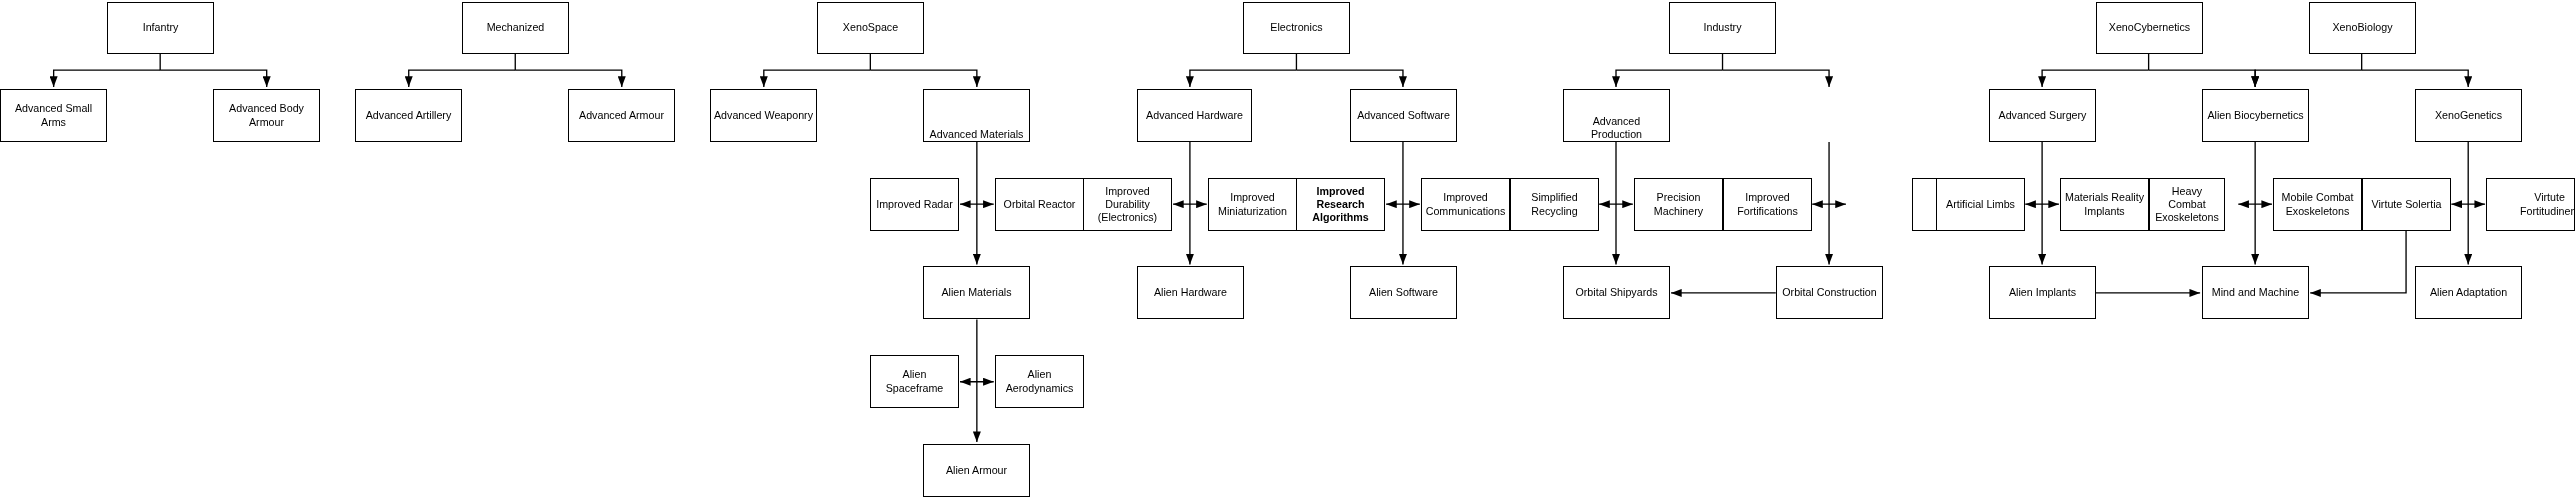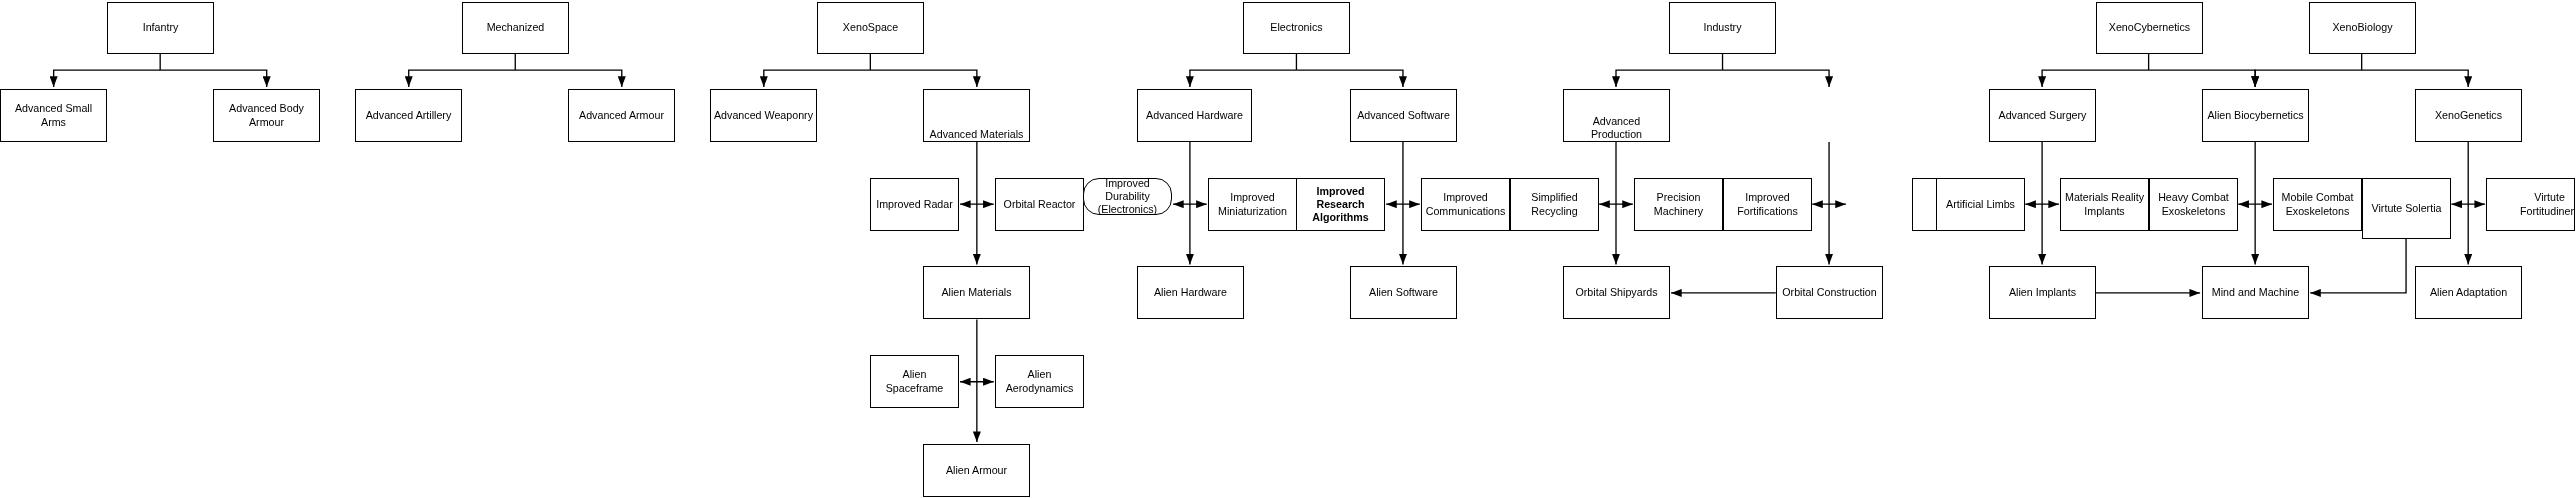--- a/index.html
+++ b/index.html
@@ -136,21 +136,21 @@
     </div>
     <div class="node" style="left: 2415px; top: 89px; width: 107px; height: 53px;">
       <span>XenoGenetics</span>
     </div>
     <div class="node" style="left: 870px; top: 178px; width: 89px; height: 53px;">
       <span>Improved Radar</span>
     </div>
     <div class="node" style="left: 995px; top: 178px; width: 89px; height: 53px;">
       <span>Orbital Reactor</span>
     </div>
-    <div class="node" style="left: 1083px; top: 178px; width: 89px; height: 37px; border-radius: 16px;">
+    <div class="node" style="left: 1083px; top: 178px; width: 89px; height: 53px;">
       <span>Improved Durability (Electronics)</span>
     </div>
     <div class="node" style="left: 1208px; top: 178px; width: 89px; height: 53px;">
       <span>Improved Miniaturization</span>
     </div>
     <div class="node" style="left: 1296px; top: 178px; width: 89px; height: 53px; font-weight: bold;">
       <span>Improved Research Algorithms</span>
     </div>
     <div class="node" style="left: 1421px; top: 178px; width: 89px; height: 53px;">
       <span>Improved Communications</span>
@@ -166,27 +166,27 @@
     </div>
     <div class="node" style="left: 1912px; top: 178px; width: 72px; height: 53px; padding-left: 33px;">
       <span>Improved Housing</span>
     </div>
     <div class="node" style="left: 1936px; top: 178px; width: 89px; height: 53px;">
       <span>Artificial Limbs</span>
     </div>
     <div class="node" style="left: 2060px; top: 178px; width: 89px; height: 53px;">
       <span>Materials Reality Implants</span>
     </div>
-    <div class="node" style="left: 2149px; top: 178px; width: 89px; height: 53px;">
+    <div class="node" style="left: 2149px; top: 178px; width: 76px; height: 53px;">
       <span>Heavy Combat Exoskeletons</span>
     </div>
     <div class="node" style="left: 2273px; top: 178px; width: 89px; height: 53px;">
       <span>Mobile Combat Exoskeletons</span>
     </div>
-    <div class="node" style="left: 2362px; top: 178px; width: 89px; height: 61px;">
+    <div class="node" style="left: 2362px; top: 178px; width: 89px; height: 53px;">
       <span>Virtute Solertia</span>
     </div>
     <div class="node" style="left: 2486px; top: 178px; width: 89px; height: 53px; padding-left: 40px;">
       <span>Virtute Fortitudinem</span>
     </div>
     <div class="node" style="left: 923px; top: 266px; width: 107px; height: 53px;">
       <span>Alien Materials</span>
     </div>
     <div class="node" style="left: 1137px; top: 266px; width: 107px; height: 53px;">
       <span>Alien Hardware</span>

